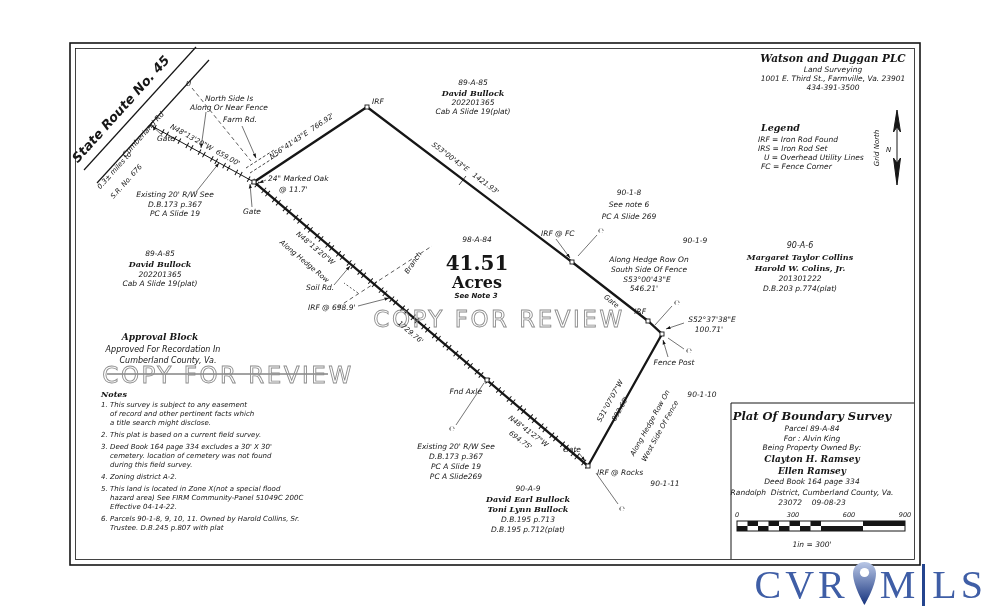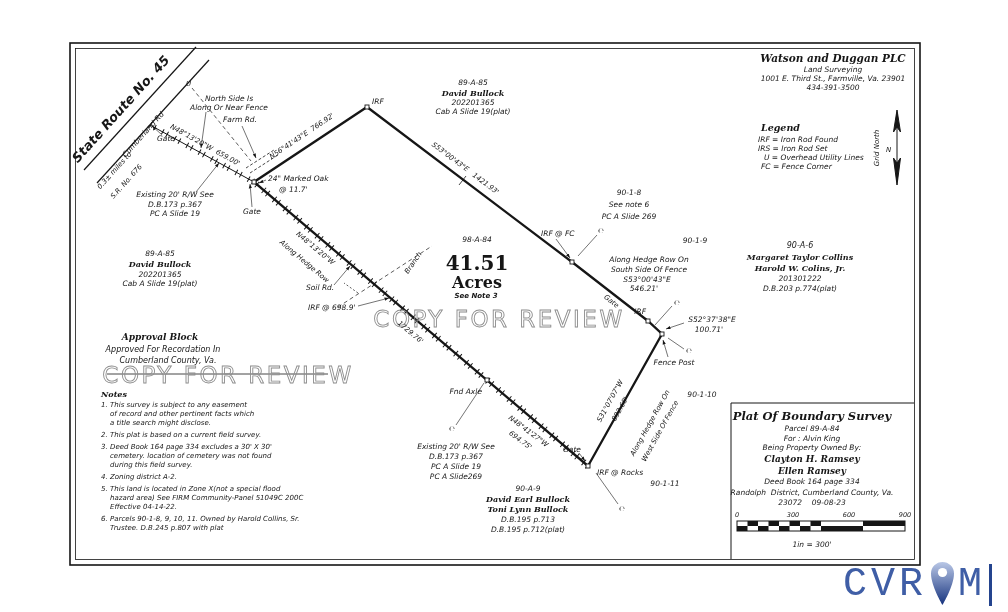--- a/index.html
+++ b/index.html
@@ -4,22 +4,22 @@
 <style>
   html,body{margin:0;padding:0;background:#ffffff;}
   .page{position:relative;width:1008px;height:612px;background:#ffffff;overflow:hidden;}
   svg text{font-family:"DejaVu Sans",sans-serif;font-style:italic;fill:#161616;}
   .s65{font-size:6.5px}.s7{font-size:7px}.s75{font-size:7.5px}.s8{font-size:8px}
   .sb{font-family:"DejaVu Serif",serif;font-weight:700;}
   .mid{text-anchor:middle}.end{text-anchor:end}
   .big{font-size:20px;font-style:normal}
   .acres{font-size:16px;font-style:normal}
   .wm{font-size:23px;font-style:normal;fill:none;stroke:#8e8e8e;stroke-width:.9;letter-spacing:2.5px}
-  .logo{position:absolute;right:9px;bottom:2px;display:flex;align-items:center;
-        color:#3f5ea6;font-family:Liberation Mono, monospace;font-size:40px;letter-spacing:4px;}
+  .logo{position:absolute;right:21px;bottom:2px;display:flex;align-items:center;
+        color:#3f5ea6;font-family:Liberation Serif, serif;font-size:40px;letter-spacing:4px;}
   .logo .divider{width:3px;height:42px;background:#24448e;margin:0 7px 0 3px;}
   .logo svg{margin:0 2px 4px 2px;}
 </style>
 </head>
 <body>
 
 <div class="page">
 <svg width="1008" height="612" viewBox="0 0 1008 612">
   <defs>
     <marker id="arr" markerWidth="9" markerHeight="8" refX="7.5" refY="3.5" orient="auto">
@@ -274,14 +274,15 @@
       <linearGradient id="ping" x1="0" y1="0" x2="0" y2="1">
         <stop offset="0" stop-color="#b9c7e6"></stop>
             <stop offset="1" stop-color="#16337e"></stop>
       </linearGradient>
     </defs>
     <path d="M13.5,46 C13.5,46 2,27 2,14.5 A11.5,11.5 0 1 1 25,14.5 C25,27 13.5,46 13.5,46 Z" fill="url(#ping)"></path>
     <circle cx="13.5" cy="13.5" r="4.6" fill="#ffffff"></circle>
   </svg>
   <span>M</span>
   <span class="divider"></span>
+  <span>LS</span>
 </div>
 </div>
 
 </body></html>

